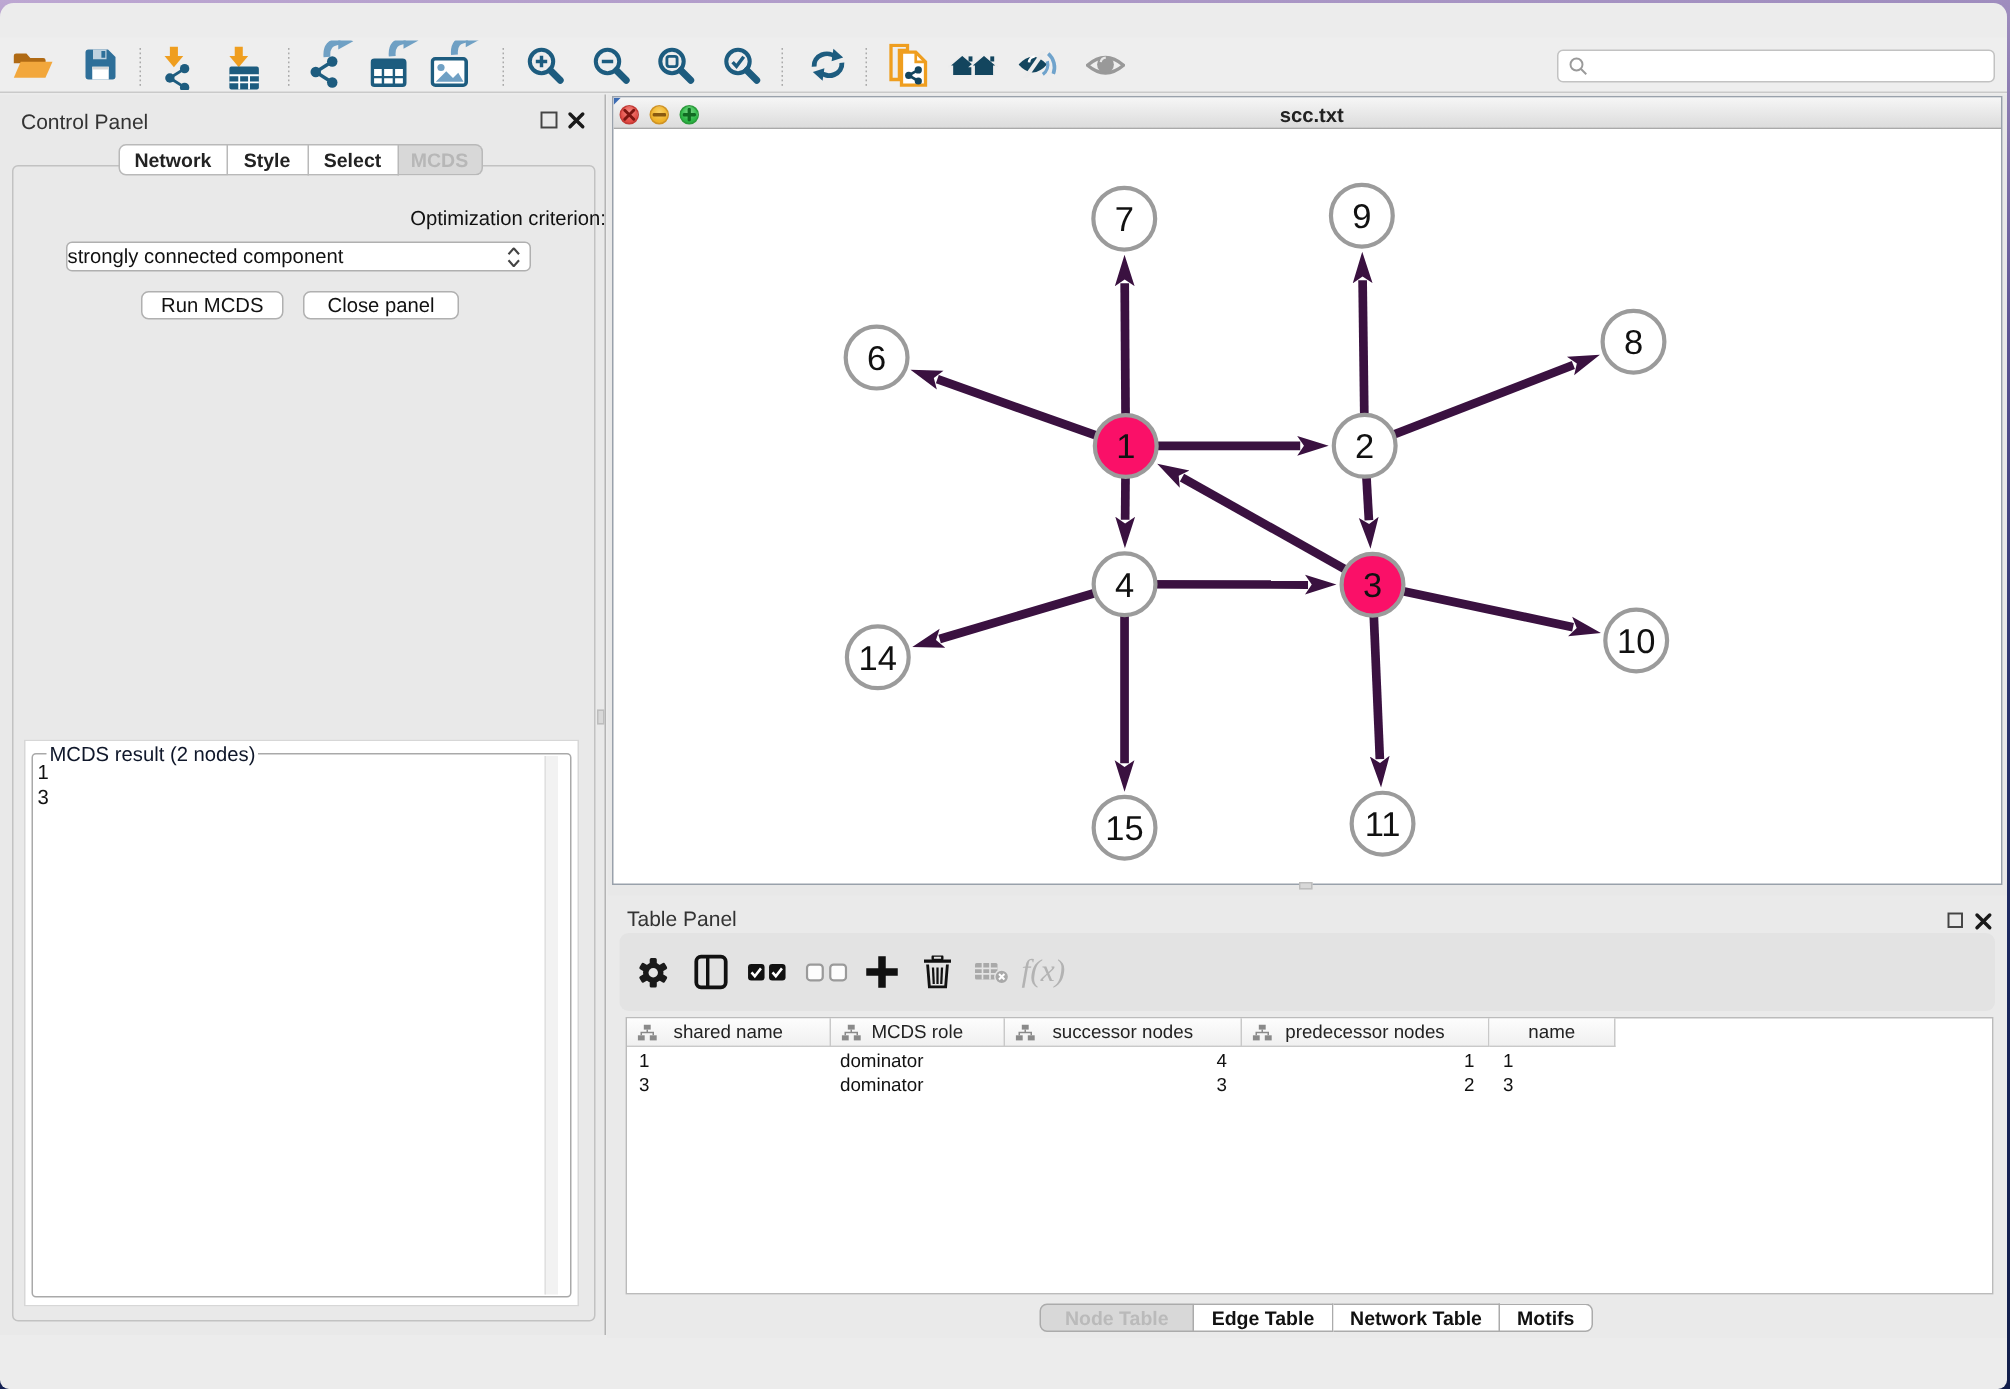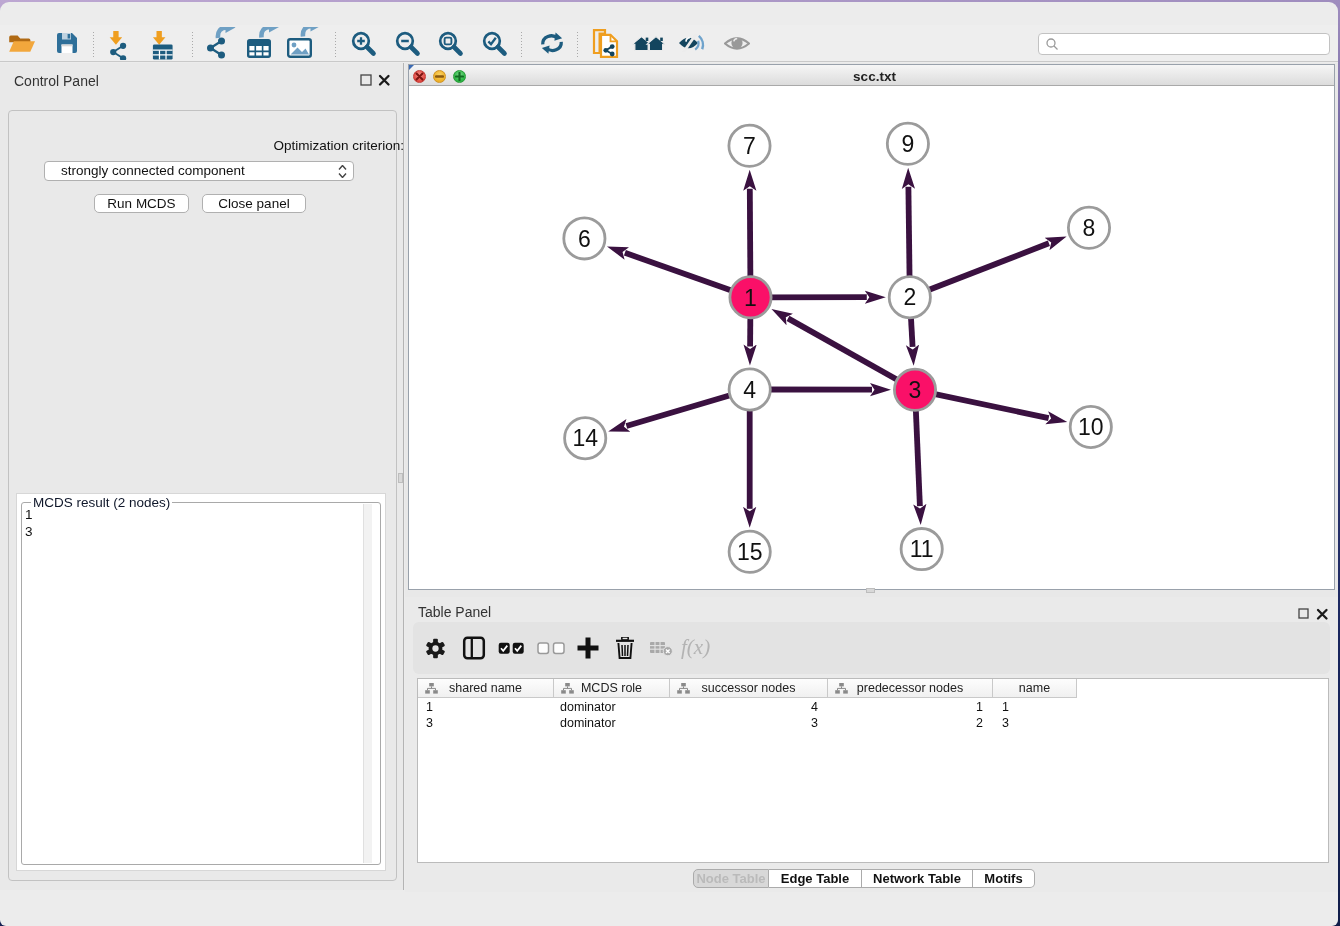--- a/index.html
+++ b/index.html
@@ -32,21 +32,21 @@
 .panel-title { font-size:14px; color:#333; }
 .cp-tabs { position:absolute; top:33px; left:79px; height:21px; display:flex; font-size:13px; font-weight:bold; color:#222; }
 .cp-tab { background:#fff; border:1px solid #b9b9b9; border-left:none; line-height:19px; text-align:center; }
 .cp-tab.first { border-left:1px solid #b9b9b9; border-radius:5px 0 0 5px; }
 .cp-tab.last { border-radius:0 5px 5px 0; }
 .cp-tab.sel { background:#d8d8d8; color:#b7b7b7; }
 .tabpanel { position:absolute; left:8px; top:47px; width:389px; height:771px;
   background:#e9e9e9; border:1px solid #c2c2c2; border-radius:4px;
 }
 .combo { position:absolute; left:44px; top:97.5px; width:310px; height:20px; background:#fff;
-  border:1px solid #b0b0b0; border-radius:4px; font-size:13.5px; color:#111; line-height:18px; padding-left:16px; }
+  border:1px solid #b0b0b0; border-radius:4px; font-size:13.5px; color:#111; line-height:18px; padding-left:0; }
 .btn { position:absolute; height:19px; background:#fff; border:1px solid #b0b0b0; border-radius:5px;
   font-size:13.5px; color:#111; text-align:center; line-height:17px; }
 .resultwrap { position:absolute; left:16px; top:430px; width:370px; height:378px; background:#fff; border:1px solid #d7d7d7; }
 .fieldset-box { position:absolute; left:4px; top:8px; right:4px; bottom:5px; border:1px solid #a9a9a9; border-radius:3px; }
 .fieldset-legend { position:absolute; left:9px; top:-8px; background:#fff; padding:0 2px; font-size:13.5px; color:#0f172a; }
 .scroll-strip { position:absolute; right:8px; top:1px; bottom:1px; width:9px; background:#f2f2f2; border-left:1px solid #e0e0e0; }
 
 .rightarea { position:absolute; left:405px; top:61px; width:933px; height:829px; background:#e8e8e8; }
 
 .netframe { position:absolute; left:3px; top:1px; width:927px; height:526px;
@@ -199,20 +199,26 @@
     </div>
   </div>
 
   <div class="leftpanel">
     <div class="panel-title" style="position:absolute;left:14px;top:10px;">Control Panel</div>
     <svg class="abs" style="left:360px;top:11px" width="32" height="13" viewBox="0 0 32 13">
       <rect x="1" y="1" width="10" height="10" fill="none" stroke="#444" stroke-width="1.3"></rect>
       <path d="M20 2 L28.5 10.5 M28.5 2 L20 10.5" stroke="#1a1a1a" stroke-width="2.3" stroke-linecap="round"></path>
     </svg>
     <div class="tabpanel"></div>
+    <div class="cp-tabs">
+      <div class="cp-tab first" style="width:72.5px;">Network</div>
+      <div class="cp-tab" style="width:54px;">Style</div>
+      <div class="cp-tab" style="width:60px;">Select</div>
+      <div class="cp-tab sel last" style="width:56px;">MCDS</div>
+    </div>
     <div class="abs" style="left:0;top:75px;width:404px;text-align:right;font-size:13.5px;color:#111;">Optimization criterion:</div>
     <div class="combo">strongly connected component
       <svg class="abs" style="right:6px;top:3px;" width="9" height="13" viewBox="0 0 9 13">
         <path d="M1 4.5 L4.5 0.5 L8 4.5" fill="none" stroke="#444" stroke-width="1.4"></path>
         <path d="M1 8.5 L4.5 12.5 L8 8.5" fill="none" stroke="#444" stroke-width="1.4"></path>
       </svg>
     </div>
     <div class="btn" style="left:94px;top:130.5px;width:95px;">Run MCDS</div>
     <div class="btn" style="left:202px;top:130.5px;width:104px;">Close panel</div>
     <div class="resultwrap">
@@ -382,21 +388,21 @@
         <div class="td" style="left:252px;top:20px;width:148px;text-align:right;">4</div>
         <div class="td" style="left:410px;top:20px;width:155px;text-align:right;">1</div>
         <div class="td" style="left:584px;top:20px;">1</div>
         <div class="td" style="left:8px;top:36px;">3</div>
         <div class="td" style="left:142px;top:36px;">dominator</div>
         <div class="td" style="left:252px;top:36px;width:148px;text-align:right;">3</div>
         <div class="td" style="left:410px;top:36px;width:155px;text-align:right;">2</div>
         <div class="td" style="left:584px;top:36px;">3</div>
       </div>
       <div class="bottabs">
-        <div class="bt first sel" style="width:76px;">Node Table</div>
+        <div class="bt first sel" style="width:103px;">Node Table</div>
         <div class="bt" style="width:93px;">Edge Table</div>
         <div class="bt" style="width:111px;">Network Table</div>
         <div class="bt last" style="width:62px;">Motifs</div>
       </div>
     </div>
   </div>
 
   <div class="statusbar">
     <div class="listbtn">
       <svg width="16" height="13" viewBox="0 0 16 13">

